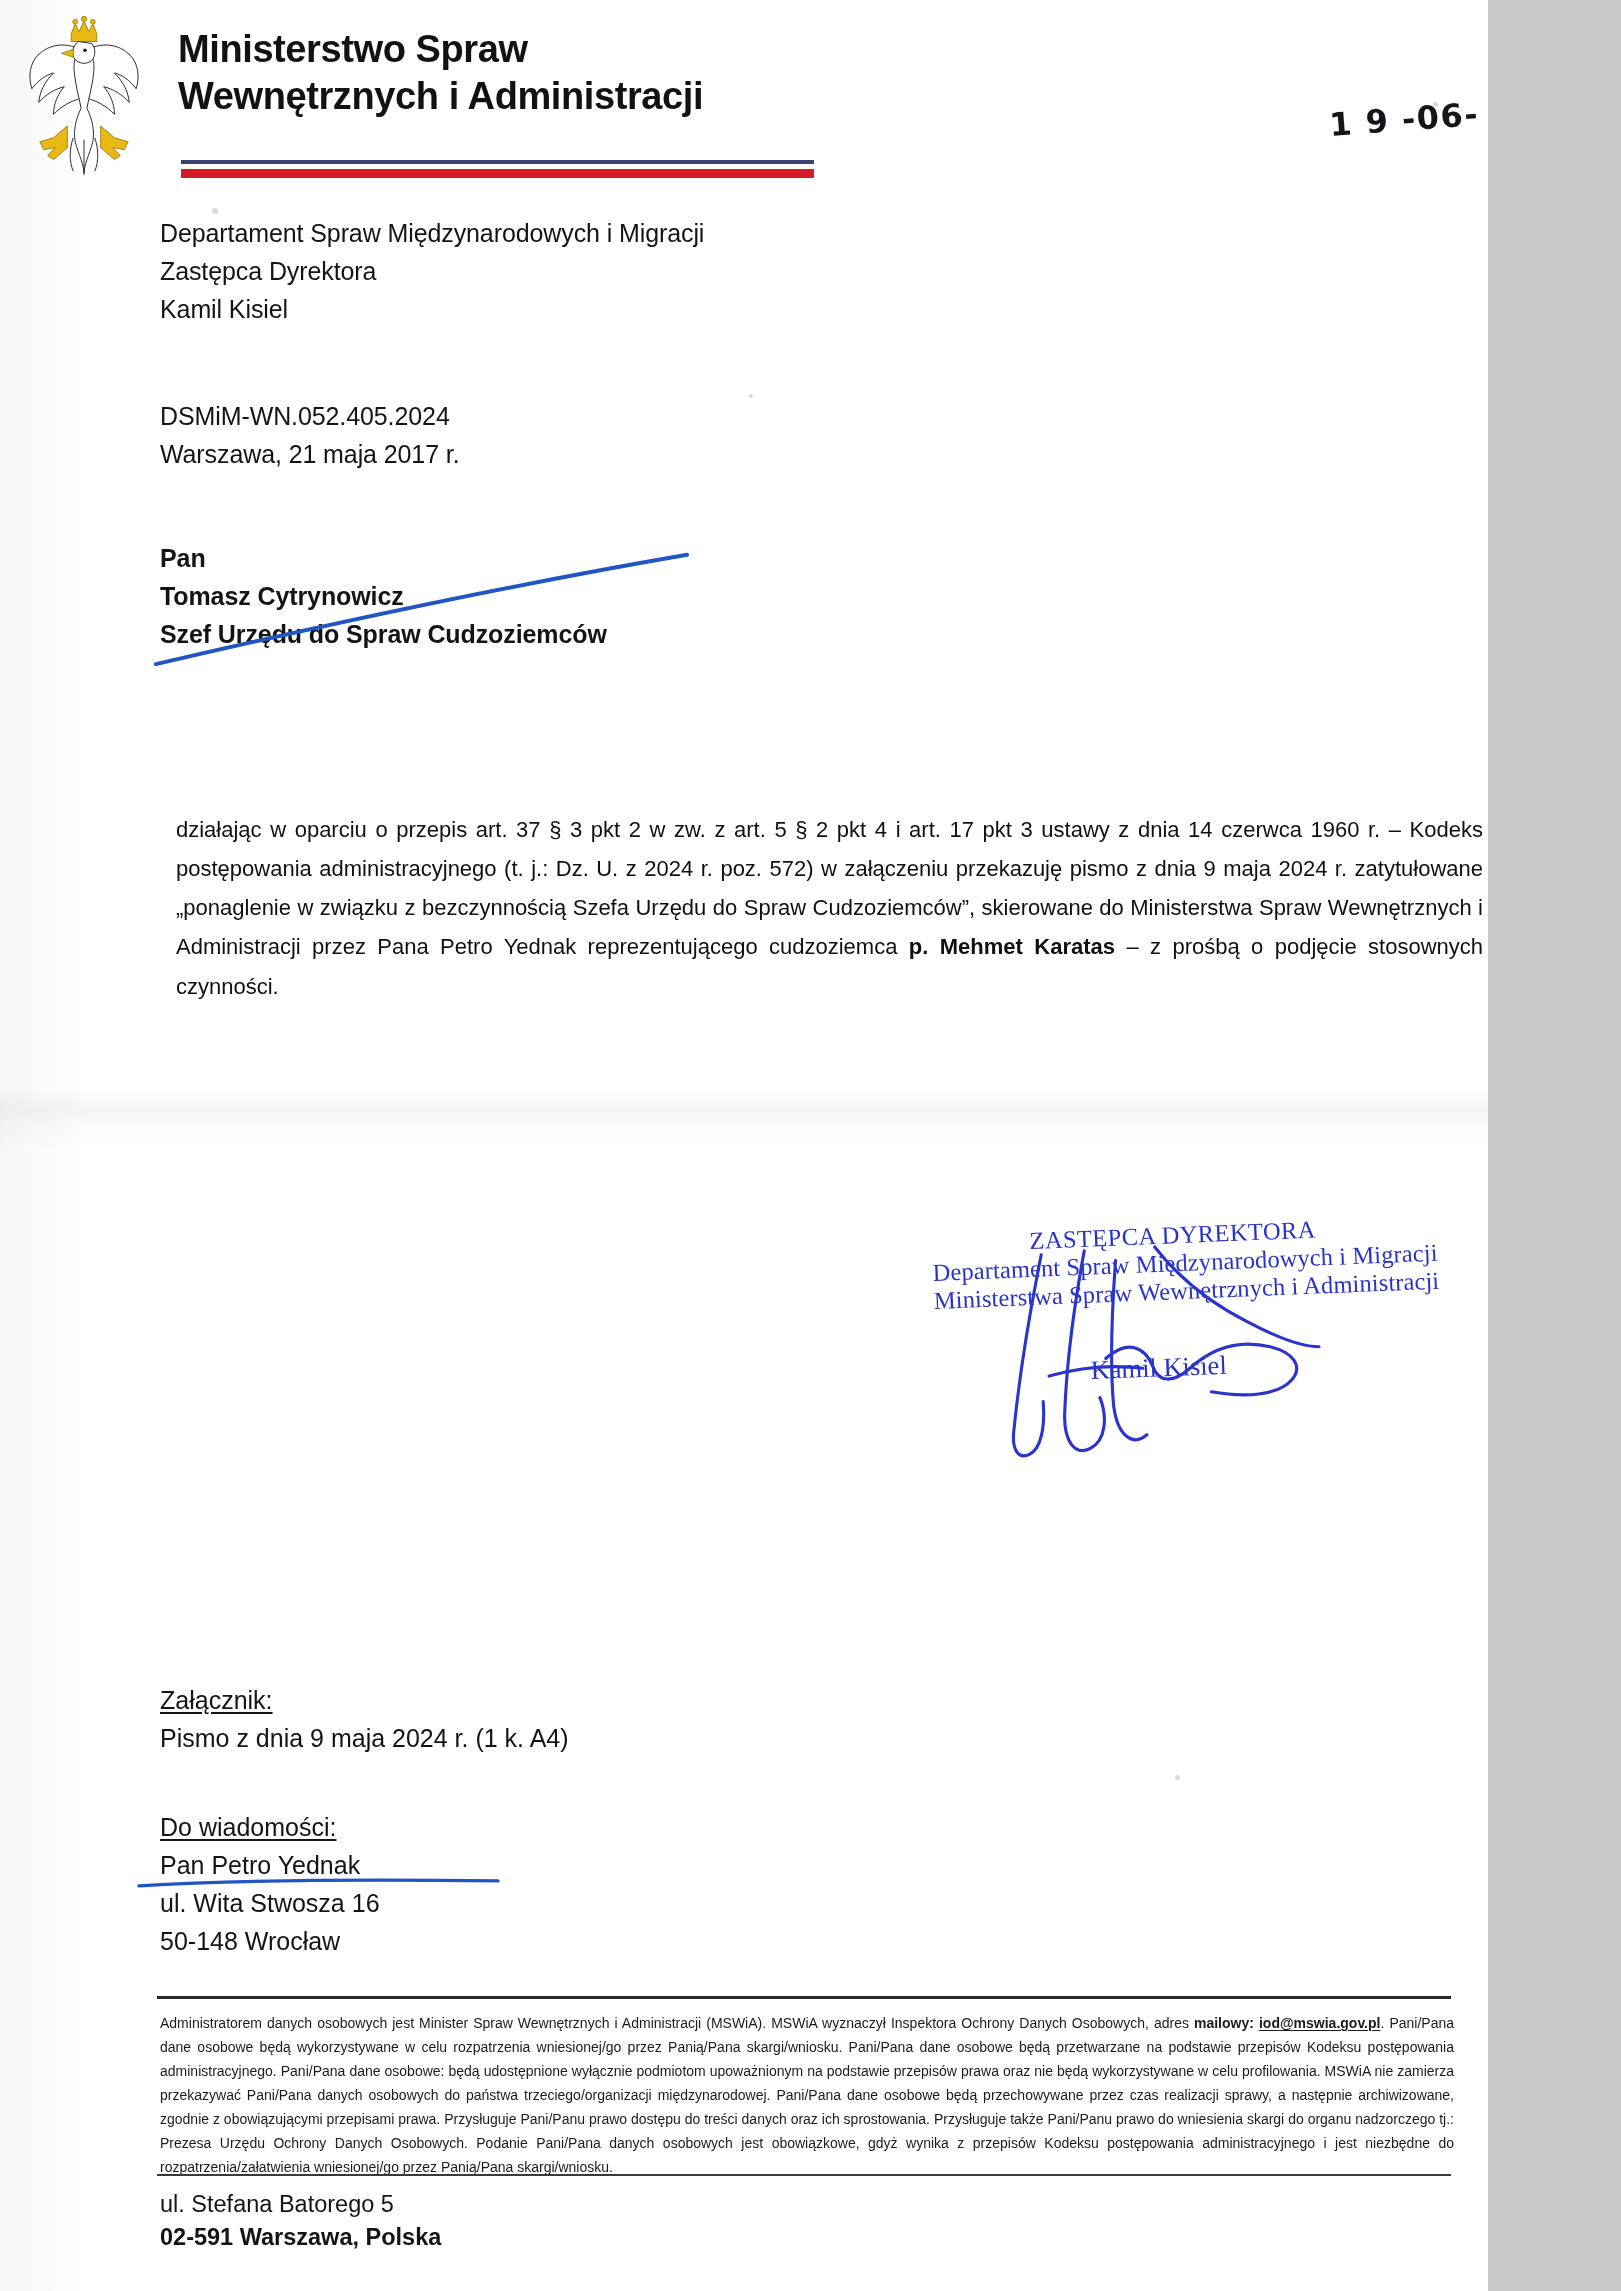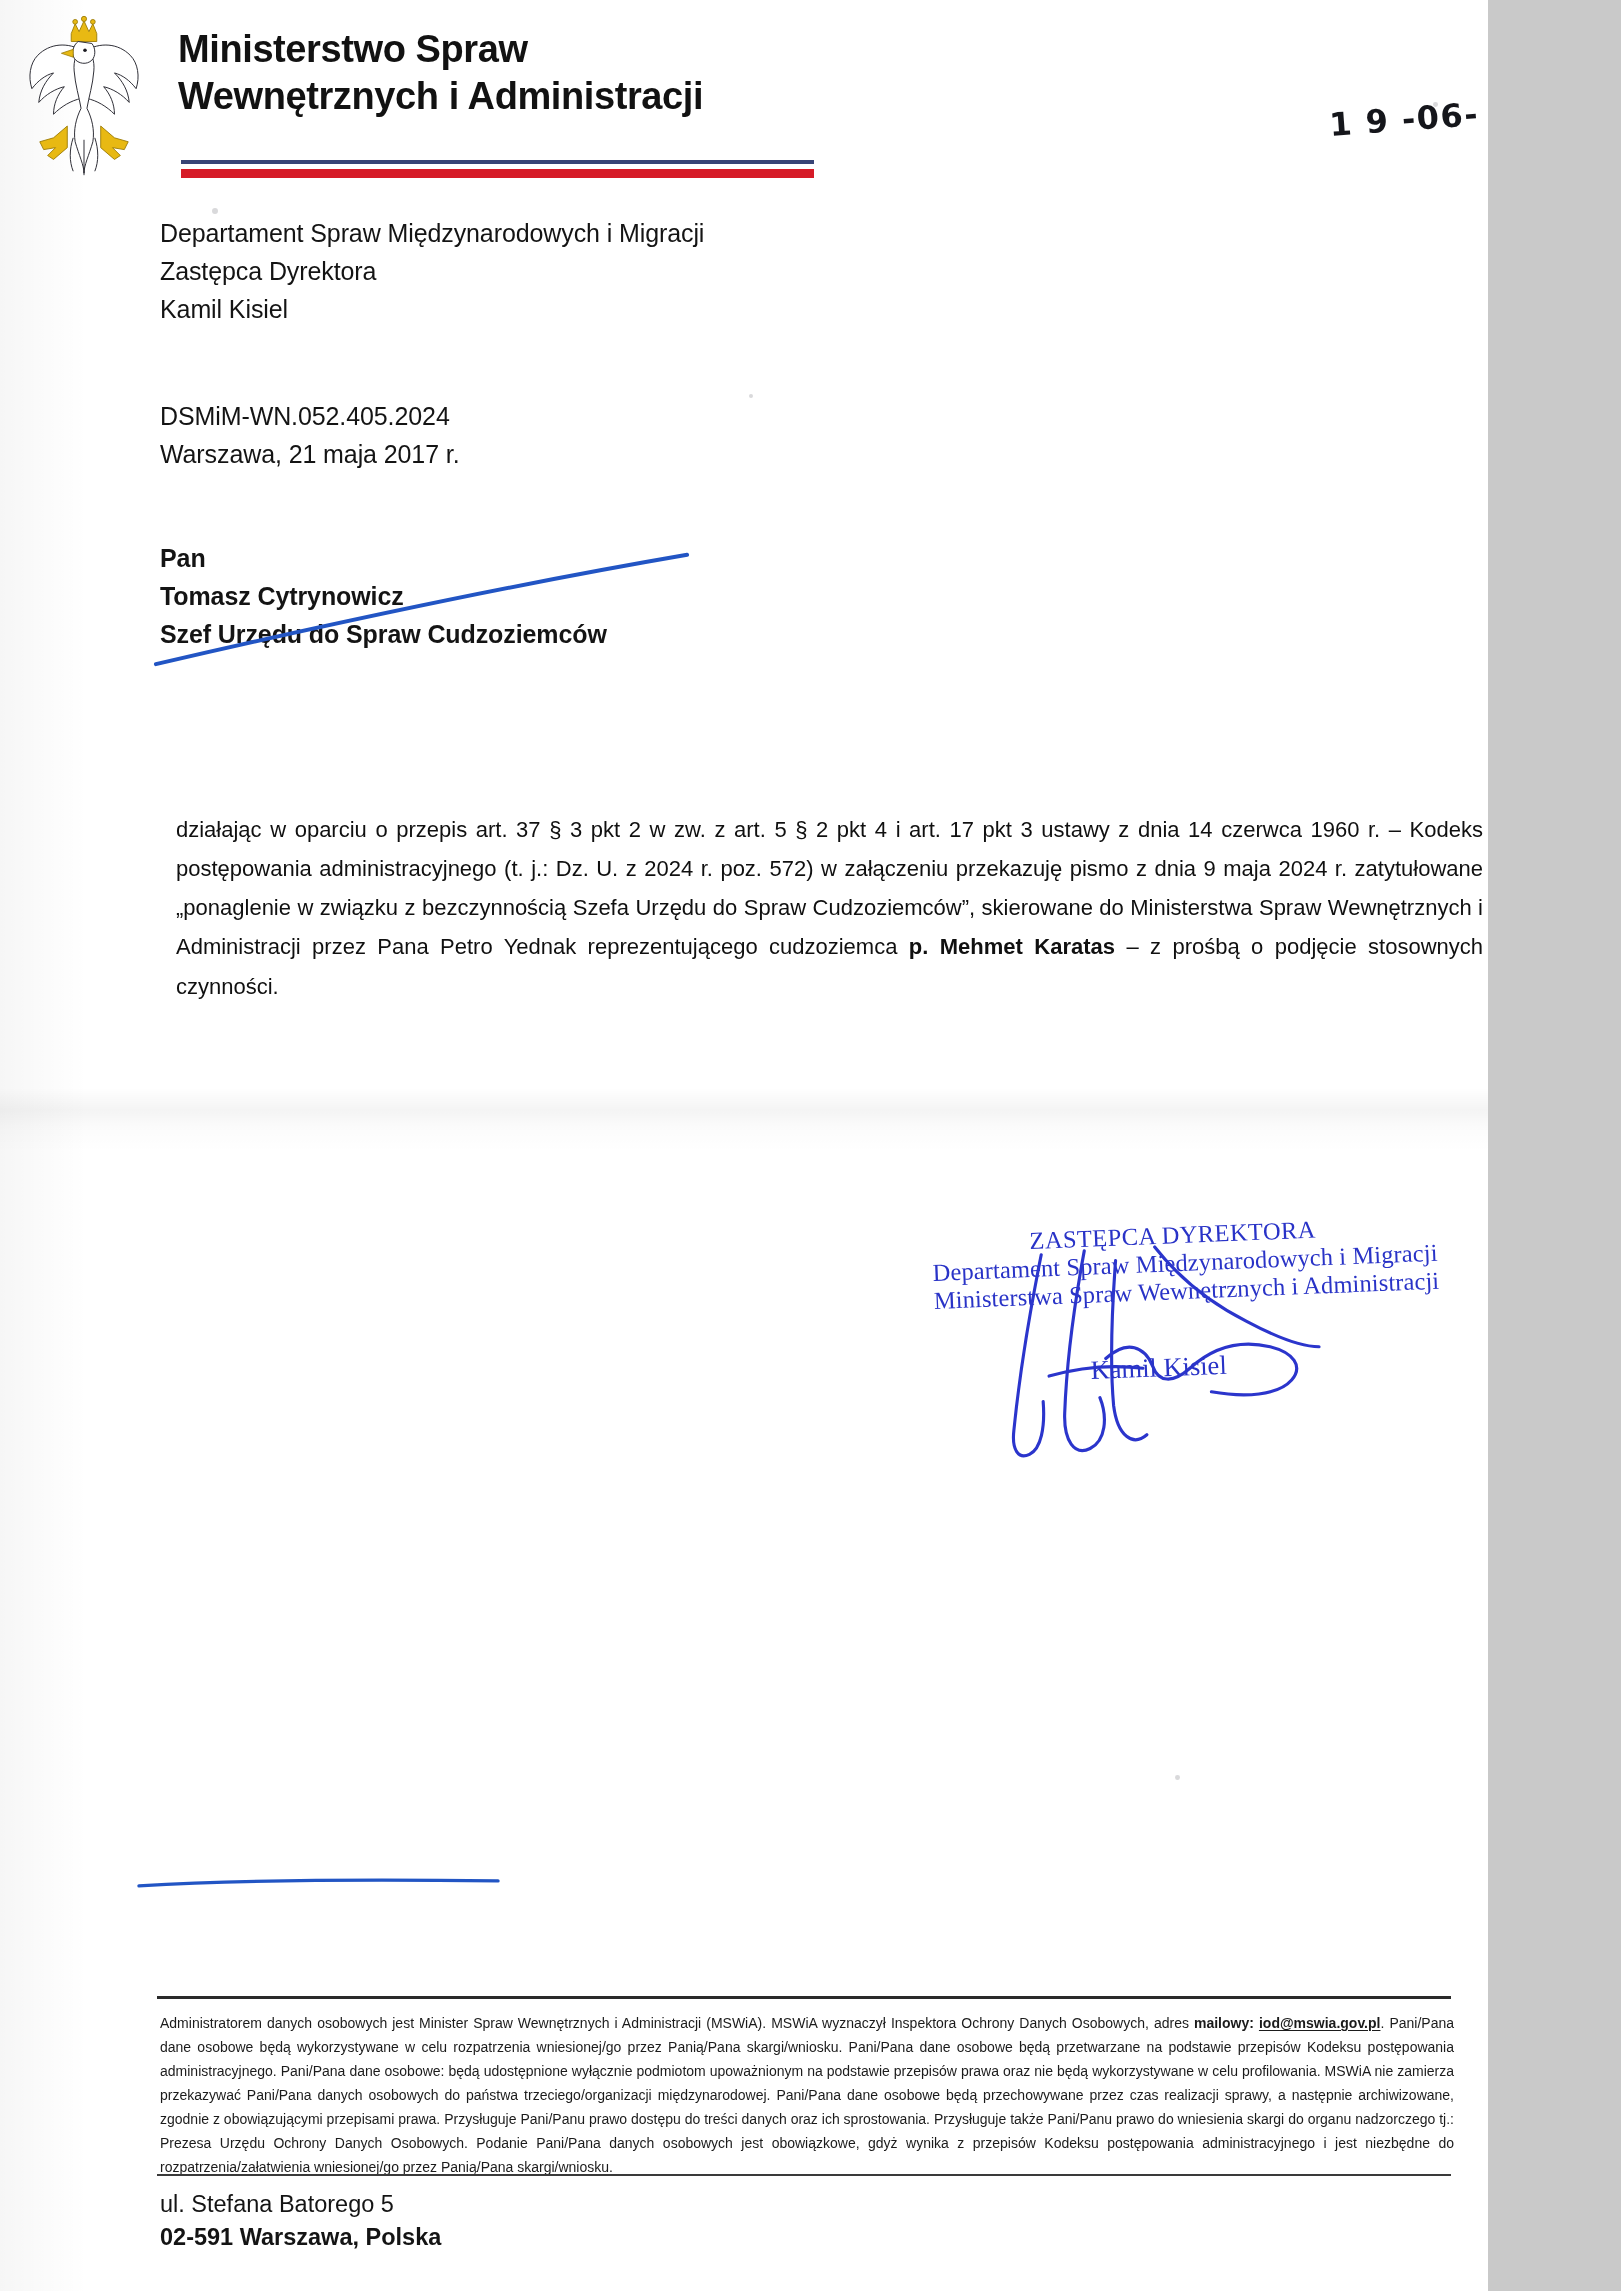--- a/index.html
+++ b/index.html
@@ -299,21 +299,25 @@
         <path d="M96 6 C86 60 78 118 76 172 C75 200 86 216 102 208 C118 200 120 176 112 156"></path>
         <path d="M128 16 C124 70 122 120 126 164 C130 196 146 206 160 194"></path>
         <path d="M118 116 C140 96 158 104 166 124 C172 140 186 142 204 126 C226 106 252 96 286 104 C310 110 320 124 308 138 C294 154 260 156 226 150"></path>
         <path d="M168 2 C190 30 222 58 262 78 C292 94 318 104 336 104"></path>
         <path d="M60 134 C88 126 122 122 156 126"></path>
       </g>
     </svg>
   </div>
   <div class="sig-name">Kamil Kisiel</div>
 
-
+  <div class="block" id="attachment-block"><span class="u">Załącznik:</span><br><span>Pismo z dnia 9 maja 2024 r. (1 k. A4)</span></div>
+
+  <div class="block" id="cc-block"><span class="u">Do wiadomości:</span><br><span style="white-space:pre-line">Pan Petro Yednak
+ul. Wita Stwosza 16
+50-148 Wrocław</span></div>
   <div class="cc-pen">
     <svg viewBox="0 0 370 12" width="363" height="11.8" aria-hidden="true">
       <path d="M2 9 C90 4 230 2 368 4" stroke="#2255c4" stroke-width="3.4" fill="none" stroke-linecap="round"></path>
     </svg>
   </div>
 
   <div class="footer-rule"></div>
   <div id="gdpr"><span>Administratorem danych osobowych jest Minister Spraw Wewnętrznych i Administracji (MSWiA). MSWiA wyznaczył Inspektora Ochrony Danych Osobowych, adres </span><b>mailowy:</b> <span class="mail">iod@mswia.gov.pl</span><span>. Pani/Pana dane osobowe będą wykorzystywane w celu rozpatrzenia wniesionej/go przez Panią/Pana skargi/wniosku. Pani/Pana dane osobowe będą przetwarzane na podstawie przepisów Kodeksu postępowania administracyjnego. Pani/Pana dane osobowe: będą udostępnione wyłącznie podmiotom upoważnionym na podstawie przepisów prawa oraz nie będą wykorzystywane w celu profilowania. MSWiA nie zamierza przekazywać Pani/Pana danych osobowych do państwa trzeciego/organizacji międzynarodowej. Pani/Pana dane osobowe będą przechowywane przez czas realizacji sprawy, a następnie archiwizowane, zgodnie z obowiązującymi przepisami prawa. Przysługuje Pani/Panu prawo dostępu do treści danych oraz ich sprostowania. Przysługuje także Pani/Panu prawo do wniesienia skargi do organu nadzorczego tj.: Prezesa Urzędu Ochrony Danych Osobowych. Podanie Pani/Pana danych osobowych jest obowiązkowe, gdyż wynika z przepisów Kodeksu postępowania administracyjnego i jest niezbędne do rozpatrzenia/załatwienia wniesionej/go przez Panią/Pana skargi/wniosku.</span></div>
   <div class="footer-rule-2"></div>
 

